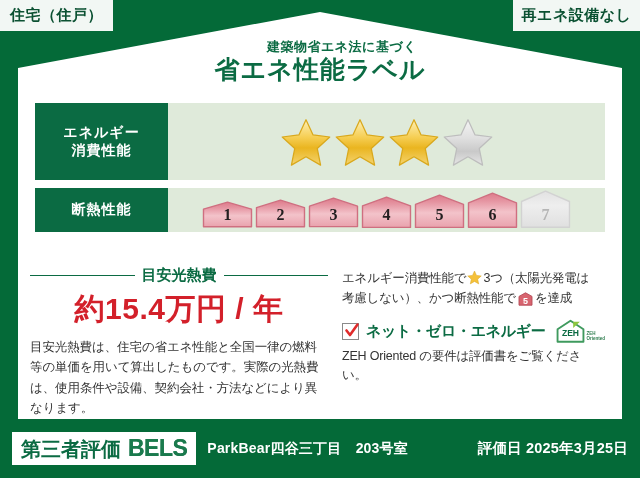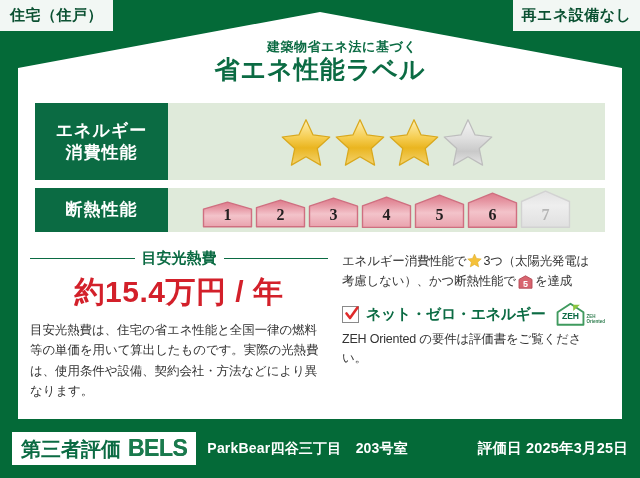--- a/index.html
+++ b/index.html
@@ -87,21 +87,21 @@
   .rating-row {
     display: flex;
     align-items: stretch;
     background: #dfeada;
     margin-bottom: 8px;
   }
   .rating-label {
     background: #0b6b43;
     color: #ffffff;
     font-weight: bold;
-    font-size: 17px;
+    font-size: 14px;
     letter-spacing: 1px;
     width: 133px;
     min-width: 133px;
     display: flex;
     flex-direction: column;
     align-items: center;
     justify-content: center;
     text-align: center;
     line-height: 1.25;
     box-sizing: border-box;
@@ -147,21 +147,21 @@
     font-size: 16px;
     font-weight: bold;
     color: #231f20;
   }
   .house.off .house-num { color: #b5b5b5; }
 
   
   #lower {
     position: absolute;
     left: 30px;
-    top: 249px;
+    top: 266px;
     width: 580px;
     display: flex;
     z-index: 5;
   }
   #col-left  { width: 298px; }
   #col-right { width: 268px; padding-left: 14px; box-sizing: border-box; }
 
   #cost-heading {
     display: flex;
     align-items: center;

